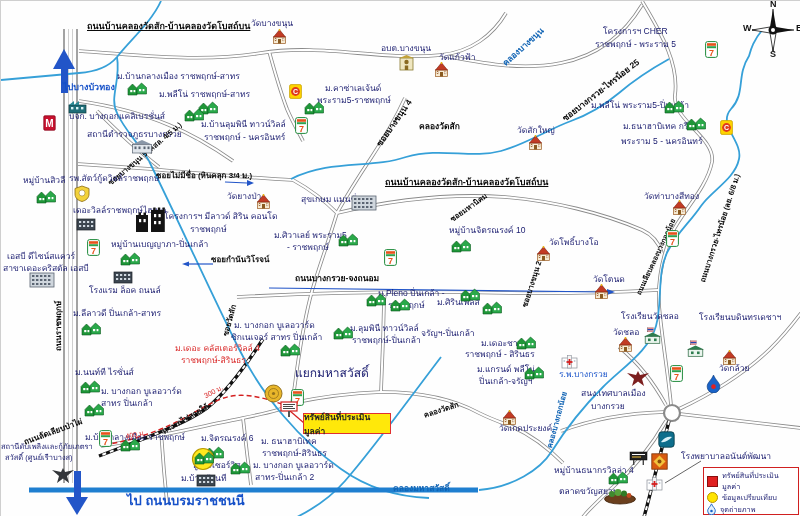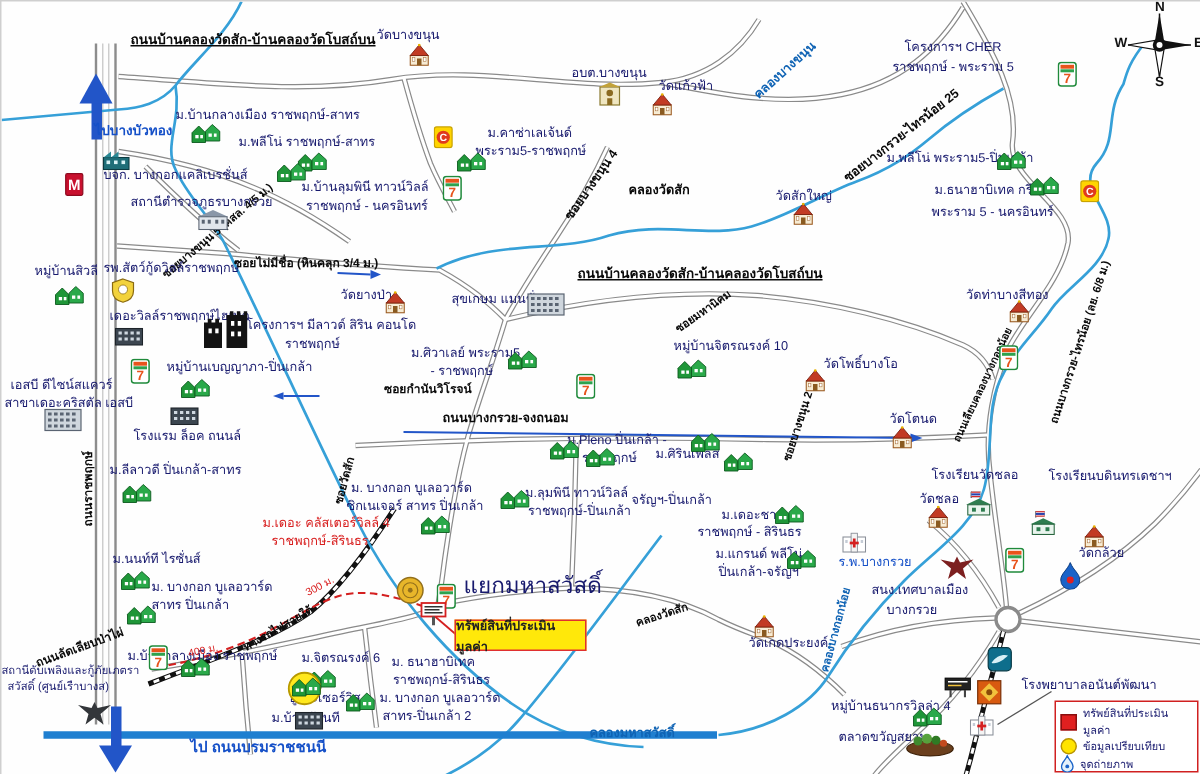--- a/index.html
+++ b/index.html
@@ -230,21 +230,21 @@
     <div class="lbl" style="left: 273px; top: 230px;">ม.ศิวาเลย์ พระราม5</div>
     <div class="lbl" style="left: 286px; top: 242px;">- ราชพฤกษ์</div>
     <div class="lbl" style="left: 448px; top: 225px;">หมู่บ้านจิตรณรงค์ 10</div>
     <div class="lbl" style="left: 528px; top: 237px; margin-left: 20px;">วัดโพธิ์บางโอ</div>
     <div class="lbl b" style="left: 448px; top: 216px; font-size: 7.5px; transform: rotate(-35deg);">ซอยมหานิคม</div>
     <div class="lbl b" style="left: 520px; top: 305px; font-size: 7.5px; transform: rotate(-72deg);">ซอยบางขนุน 2</div>
     <div class="lbl" style="left: 592px; top: 274px;">วัดโตนด</div>
     <div class="lbl" style="left: 643px; top: 191px;">วัดท่าบางสีทอง</div>
     <div class="lbl b" style="left: 698px; top: 280px; font-size: 7.5px; transform: rotate(-72deg);">ถนนบางกรวย-ไทรน้อย (ลย. 6/8 ม.)</div>
     <div class="lbl b" style="left: 634px; top: 292px; font-size: 7px; transform: rotate(-65deg);">ถนนเลียบคลองบางกอกน้อย</div>
-    <div class="lbl b" style="left: 210px; top: 255px; font-size: 8px; margin-left: 45px;">ซอยกำนันวิโรจน์</div>
+    <div class="lbl b" style="left: 210px; top: 255px; font-size: 8px;">ซอยกำนันวิโรจน์</div>
     <div class="lbl b" style="left: 294px; top: 273px;">ถนนบางกรวย-จงถนอม</div>
     <div class="lbl b" style="left: 221px; top: 334px; font-size: 7.5px; transform: rotate(-75deg);">ซอยวัดสัก</div>
     <div class="lbl" style="left: 377px; top: 288px;">ม.Pleno ปิ่นเกล้า -</div>
     <div class="lbl" style="left: 387px; top: 300px;">ราชพฤกษ์</div>
     <div class="lbl" style="left: 349px; top: 323px;">ม.ลุมพินี ทาวน์วิลล์</div>
     <div class="lbl" style="left: 351px; top: 335px;">ราชพฤกษ์-ปิ่นเกล้า</div>
     <div class="lbl" style="left: 436px; top: 297px;">ม.ศิรินเพลส</div>
     <div class="lbl" style="left: 420px; top: 328px;">จรัญฯ-ปิ่นเกล้า</div>
     <div class="lbl" style="left: 480px; top: 338px;">ม.เดอะชาย</div>
     <div class="lbl" style="left: 464px; top: 349px;">ราชพฤกษ์ - สิรินธร</div>
@@ -268,32 +268,32 @@
     <div class="lbl c-red" style="left: 174px; top: 343px;">ม.เดอะ คลัสเตอร์วิลล์ 4</div>
     <div class="lbl c-red" style="left: 180px; top: 355px;">ราชพฤกษ์-สิรินธร</div>
     <div class="lbl" style="left: 74px; top: 367px;">ม.นนท์ที ไรซั่นส์</div>
     <div class="lbl" style="left: 100px; top: 386px;">ม. บางกอก บูเลอวาร์ด</div>
     <div class="lbl" style="left: 100px; top: 398px;">สาทร ปิ่นเกล้า</div>
     <div class="lbl" style="left: 84px; top: 432px;">ม.บ้านกลางเมือง ราชพฤกษ์</div>
     <div class="lbl" style="left: 72px; top: 308px;">ม.ลีลาวดี ปิ่นเกล้า-สาทร</div>
     <div class="lbl" style="left: 88px; top: 285px;">โรงแรม ล็อค ถนนล์</div>
     <div class="lbl" style="left: 233px; top: 320px;">ม. บางกอก บูเลอวาร์ด</div>
     <div class="lbl" style="left: 230px; top: 332px;">ซิกเนเจอร์ สาทร ปิ่นเกล้า</div>
-    <div class="lbl" style="left: 294px; top: 382px; font-size: 15px; margin-left: 14px;">แยกมหาสวัสดิ์</div>
+    <div class="lbl" style="left: 294px; top: 366px; font-size: 12px;">แยกมหาสวัสดิ์</div>
     <div class="lbl" style="left: 200px; top: 433px;">ม.จิตรณรงค์ 6</div>
     <div class="lbl" style="left: 260px; top: 436px;">ม. ธนาฮาบิเทค</div>
     <div class="lbl" style="left: 261px; top: 448px;">ราชพฤกษ์-สิรินธร</div>
     <div class="lbl" style="left: 252px; top: 460px;">ม. บางกอก บูเลอวาร์ด</div>
     <div class="lbl" style="left: 254px; top: 472px;">สาทร-ปิ่นเกล้า 2</div>
     <div class="lbl" style="left: 180px; top: 473px;">ม.บ้านบัวนที</div>
     <div class="lbl" style="left: 0px; top: 442px; font-size: 7.5px;">สถานีดับเพลิงและกู้ภัยเภตรา</div>
     <div class="lbl" style="left: 4px; top: 453px; font-size: 7.5px;">สวัสดิ์ (ศูนย์เรืาบางส)</div>
     <div class="lbl b" style="left: 22px; top: 438px; font-size: 8px; transform: rotate(-20deg);">ถนนลัดเลียบป่าไผ่</div>
     <div class="lbl" style="left: 192px; top: 460px;">อู่วีระเซอร์วิส</div>
-    <div class="lbl b c-blue" style="left: 86px; top: 493px; font-size: 10px; padding-left: 40px;">ไป ถนนบรมราชชนนี</div>
+    <div class="lbl b c-blue" style="left: 86px; top: 493px; font-size: 13px; padding-left: 40px;">ไป ถนนบรมราชชนนี</div>
     <div class="lbl b" style="left: 54px; top: 350px; font-size: 8px; transform: rotate(-90deg);">ถนนราชพฤกษ์</div>
     <div class="lbl c-red" style="left: 124px; top: 432px; font-size: 7px; transform: rotate(-12deg);">400 ม.</div>
     <div class="lbl c-red" style="left: 202px; top: 392px; font-size: 7px; transform: rotate(-28deg);">300 ม.</div>
     <span class="marker" style="left: 270px; top: 28px;"><svg width="17" height="16" viewBox="0 0 17 16">
         <rect x="2.5" y="8" width="12" height="6.5" fill="#f7ecd4" stroke="#9a5a20" stroke-width="0.7"></rect>
         <path d="M8.5 0.8 L14.5 8 H2.5 Z" fill="#c23b24" stroke="#7c2112" stroke-width="0.6"></path>
         <rect x="7" y="10" width="3" height="4.5" fill="#8a5a20"></rect>
         <rect x="4" y="9.5" width="1.6" height="2.4" fill="#fff" stroke="#9a5a20" stroke-width="0.3"></rect>
         <rect x="11.4" y="9.5" width="1.6" height="2.4" fill="#fff" stroke="#9a5a20" stroke-width="0.3"></rect>
         <circle cx="8.5" cy="1" r="0.9" fill="#e8b200"></circle>

